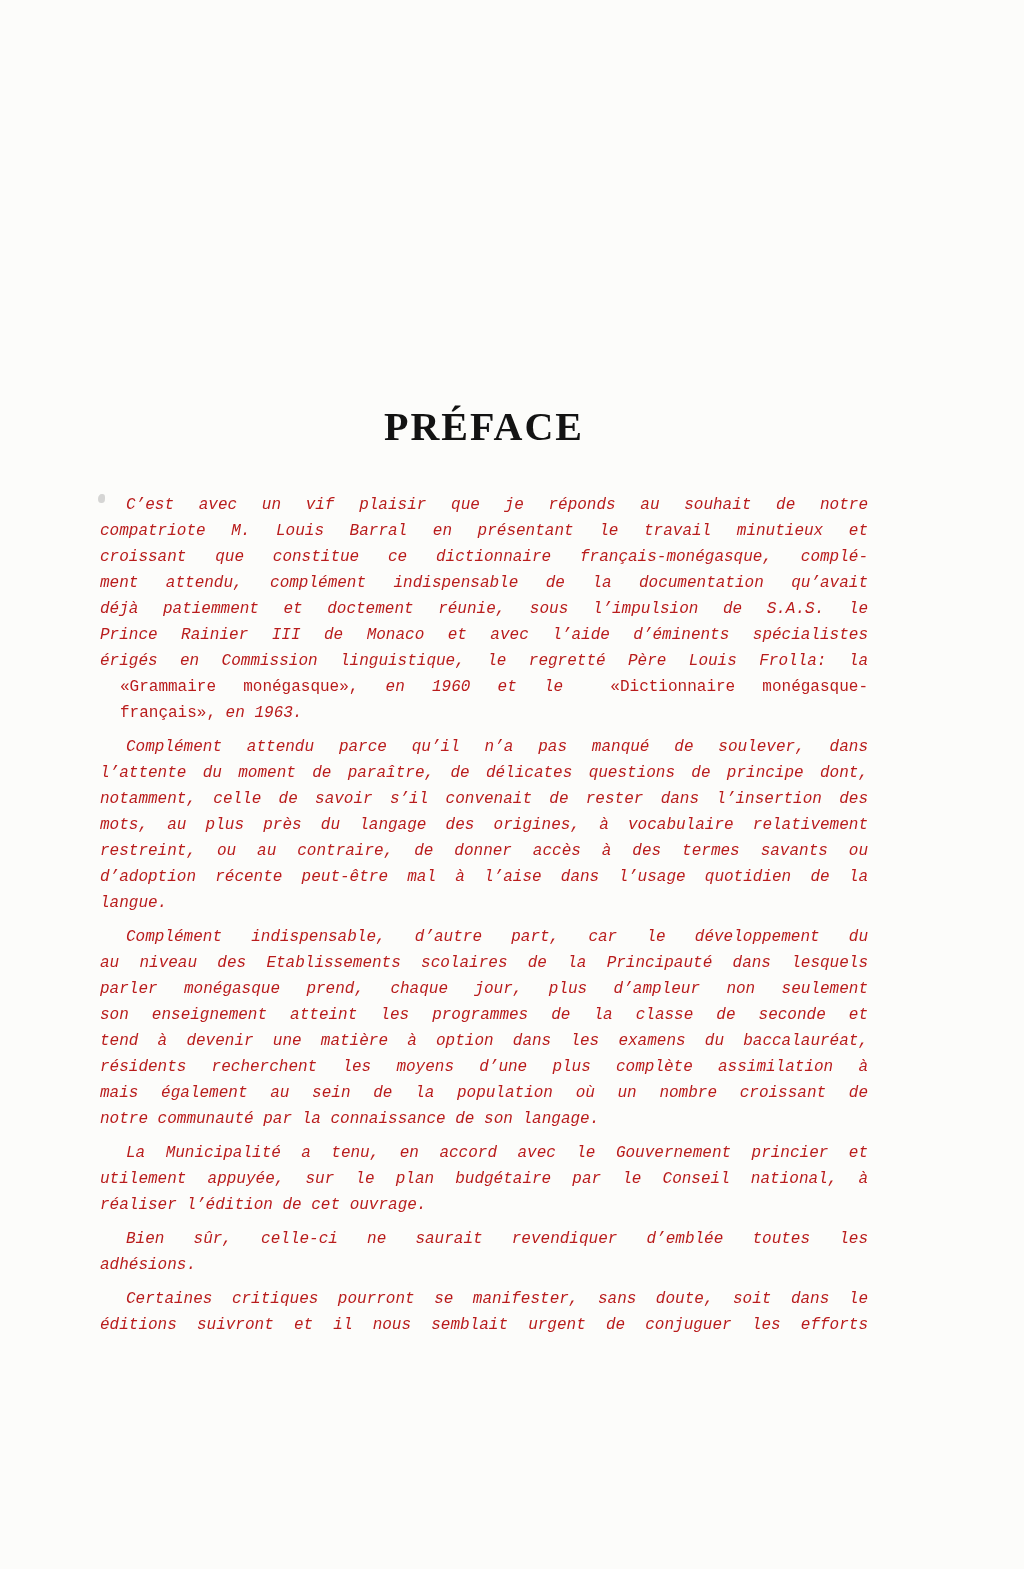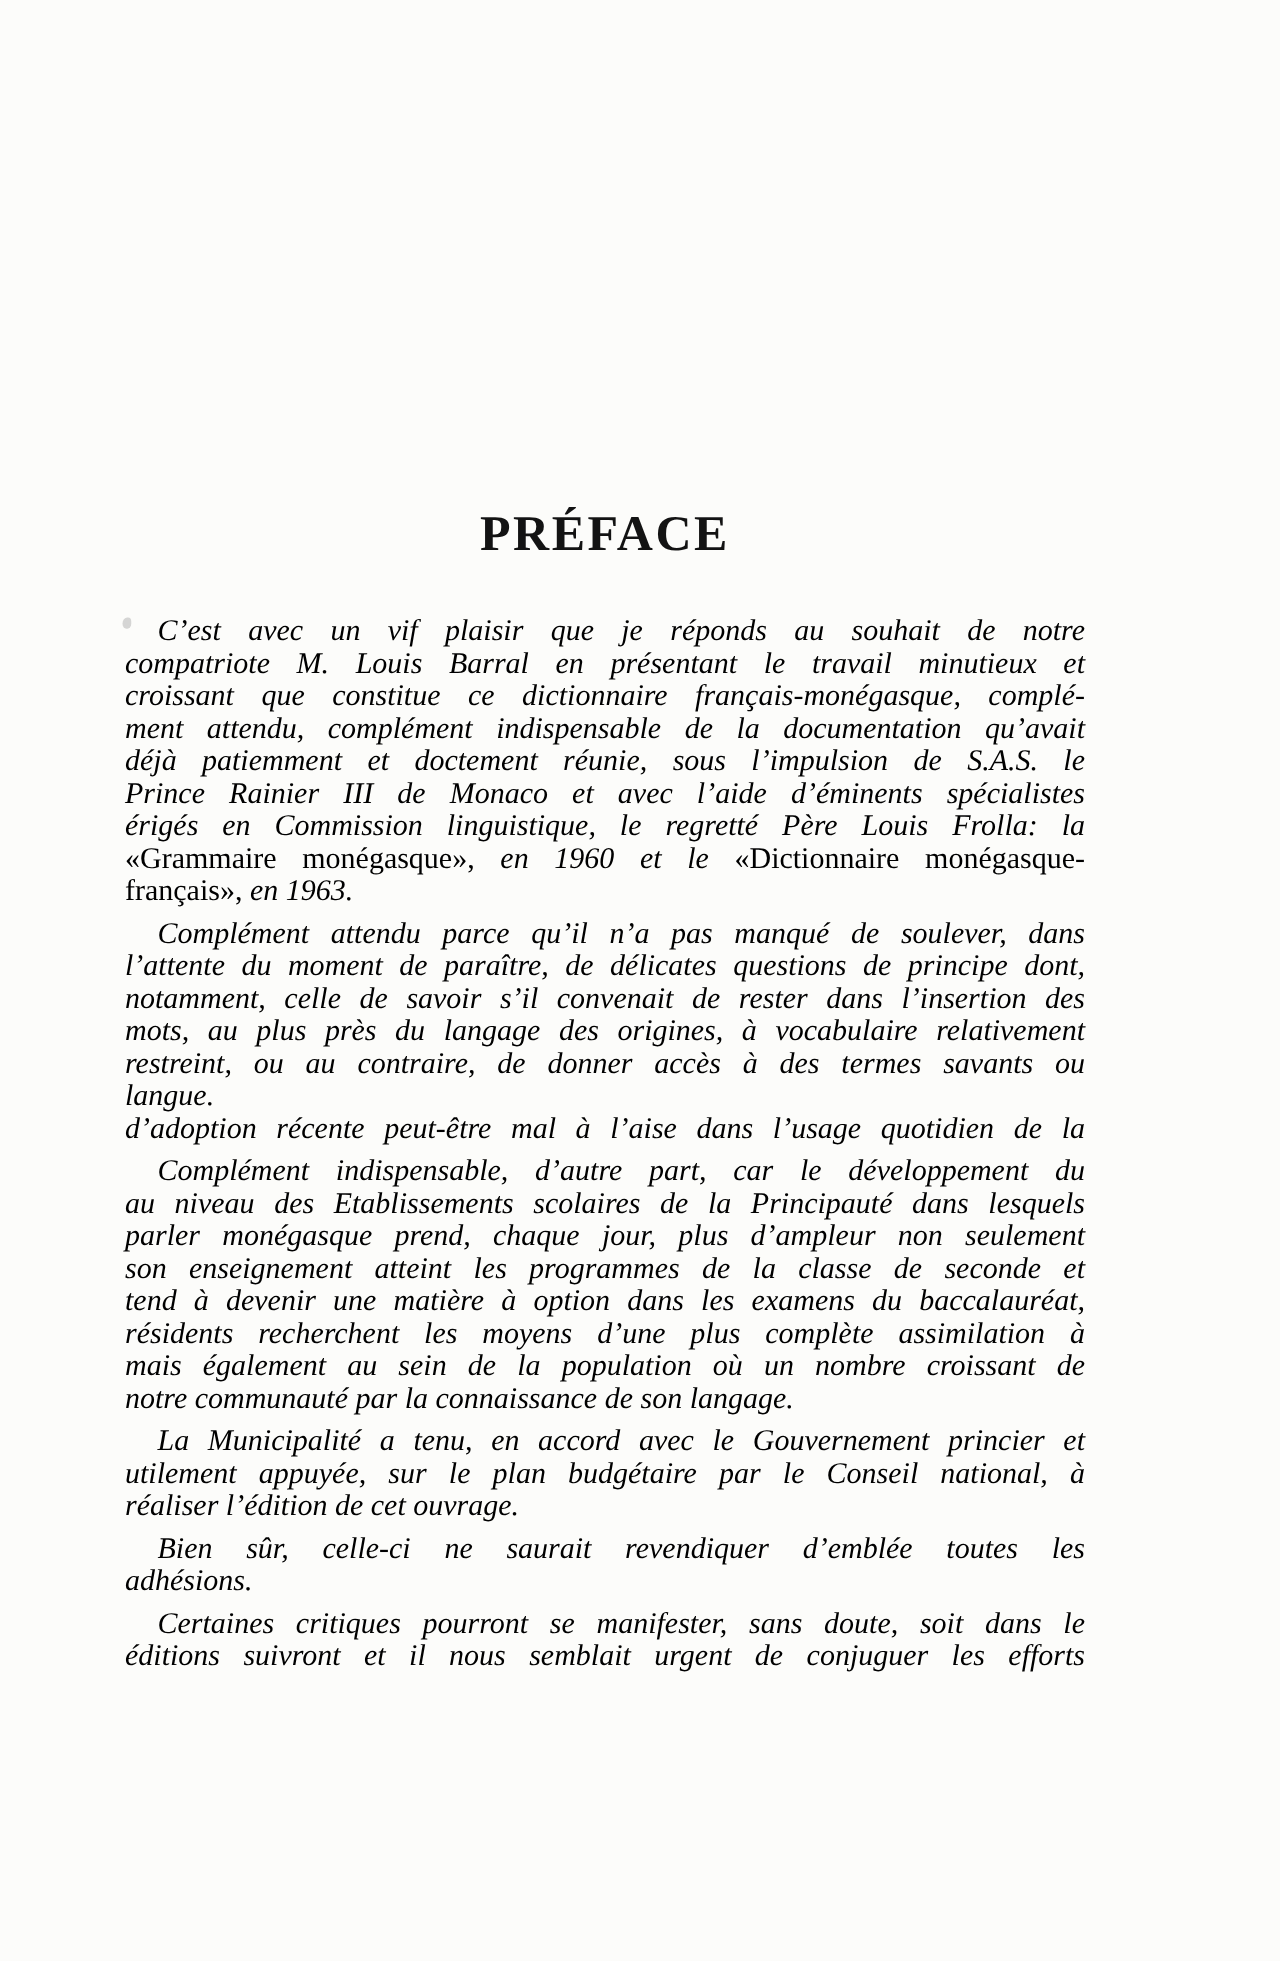--- a/index.html
+++ b/index.html
@@ -27,39 +27,39 @@
     font-weight: 700;
     font-style: normal;
     font-size: 40px;
     line-height: 38px;
     letter-spacing: 2px;
     text-align: center;
     color: #131313;
     margin: 0 0 46px 0;
   }
   .para {
-    font-family: Liberation Serif, serif;
+    font-family: Liberation Mono, monospace;
     font-style: italic;
-    font-size: 24px;
+    font-size: 16px;
     line-height: 26px;
-    color: #000000;
+    color: #b91c1c;
     margin: 0;
   }
   .para + .para { margin-top: 8px; }
   .line {
     text-align: justify;
     text-align-last: justify;
     -moz-text-align-last: justify;
   }
   .line.lastline {
     text-align-last: left;
     -moz-text-align-last: left;
   }
   .line.firstline { padding-left: 26px; }
-  .roman { font-style: normal; }
+  .roman { font-style: normal; margin-left: 20px; }
   .artifact {
     position: absolute;
     left: -2px;
     top: 86px;
     width: 7px;
     height: 9px;
     background: #8d8d8b;
     opacity: 0.35;
     border-radius: 60% 40% 50% 50%;
   }
@@ -82,22 +82,22 @@
           <div class="line"><span>érigés en Commission linguistique, le regretté Père Louis Frolla: la</span></div>
           <div class="line"><span class="roman">«Grammaire monégasque»,</span><span> en 1960 et le </span><span class="roman">«Dictionnaire monégasque-</span></div>
           <div class="line lastline"><span class="roman">français»,</span><span> en 1963.</span></div>
         </div>
         <div class="para">
           <div class="line firstline"><span>Complément attendu parce qu’il n’a pas manqué de soulever, dans</span></div>
           <div class="line"><span>l’attente du moment de paraître, de délicates questions de principe dont,</span></div>
           <div class="line"><span>notamment, celle de savoir s’il convenait de rester dans l’insertion des</span></div>
           <div class="line"><span>mots, au plus près du langage des origines, à vocabulaire relativement</span></div>
           <div class="line"><span>restreint, ou au contraire, de donner accès à des termes savants ou</span></div>
+          <div class="line"><span>d’adoption récente peut-être mal à l’aise dans l’usage quotidien de la</span></div>
           <div class="line lastline"><span>langue.</span></div>
-          <div class="line"><span>d’adoption récente peut-être mal à l’aise dans l’usage quotidien de la</span></div>
         </div>
         <div class="para">
           <div class="line firstline"><span>Complément indispensable, d’autre part, car le développement du</span></div>
           <div class="line"><span>au niveau des Etablissements scolaires de la Principauté dans lesquels</span></div>
           <div class="line"><span>parler monégasque prend, chaque jour, plus d’ampleur non seulement</span></div>
           <div class="line"><span>son enseignement atteint les programmes de la classe de seconde et</span></div>
           <div class="line"><span>tend à devenir une matière à option dans les examens du baccalauréat,</span></div>
           <div class="line"><span>résidents recherchent les moyens d’une plus complète assimilation à</span></div>
           <div class="line"><span>mais également au sein de la population où un nombre croissant de</span></div>
           <div class="line lastline"><span>notre communauté par la connaissance de son langage.</span></div>

